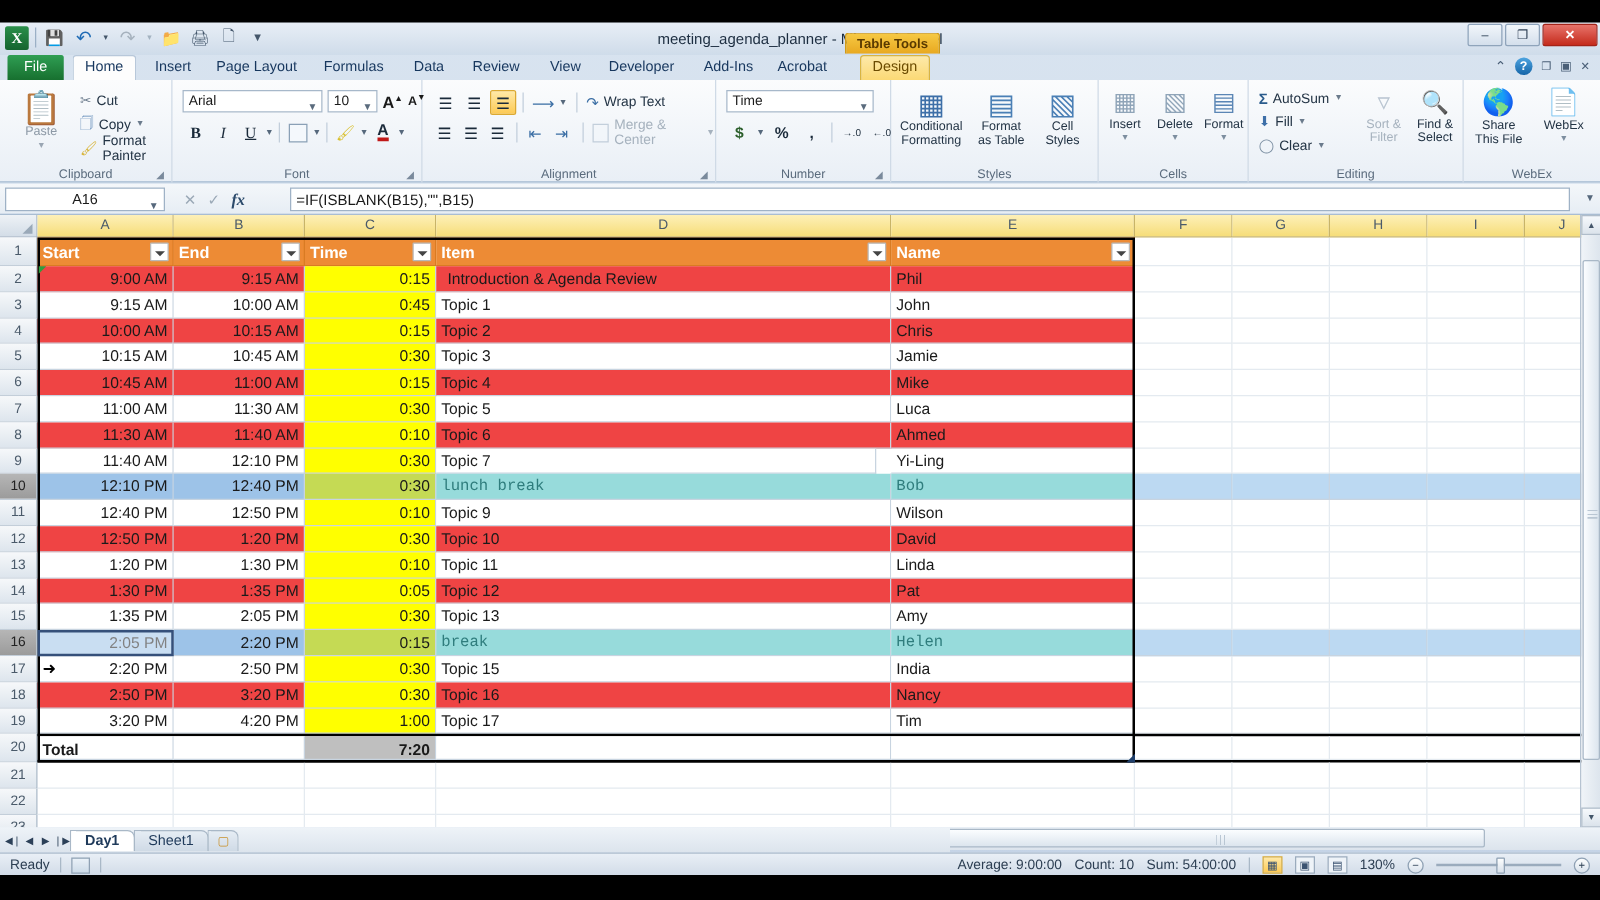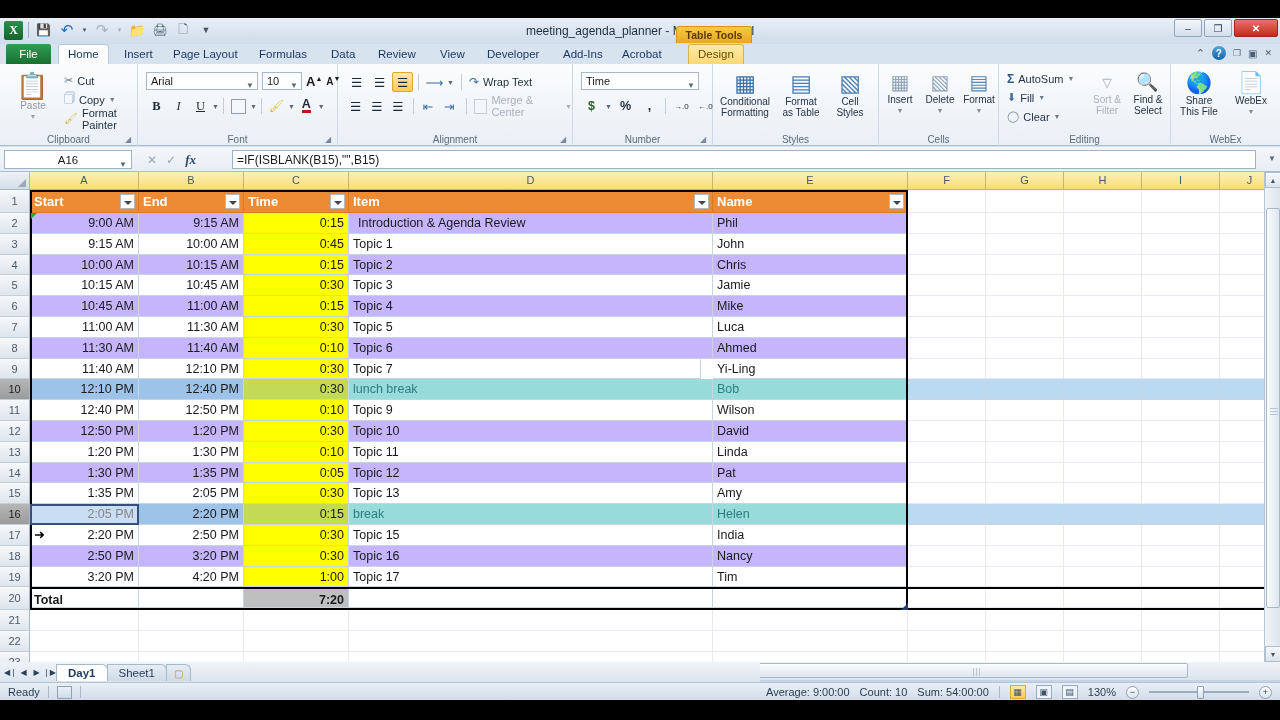--- a/index.html
+++ b/index.html
@@ -121,26 +121,26 @@
 
   .hdrcell { background:#ed8b35; color:#fff; font-weight:bold; font-size:13px;
              border-right:1px solid #e0low; border-right:1px solid #d97b23;
              border-bottom:1px solid #d97b23; }
   .filt { position:absolute; right:3px; top:4px; width:15px; height:15px; background:#fff;
           border:1px solid #b9b9b9; border-radius:1px; }
   .filt:after { content:""; position:absolute; left:3px; top:6px; width:0; height:0;
                 border-left:4px solid transparent; border-right:4px solid transparent;
                 border-top:4px solid #444; }
 
-  .bandA { background:#c4b5fd; }
+  .bandA { background:#ef4444; }
   .bandB { background:#ffffff; }
   .yellow { background:#ffff00; }
   .selA { background:#9dc3e8; }
   .selYel { background:#c5da54; }
-  .selCy { background:#97dbdb; }
+  .selCy { background:#97dbdb;font-family:Liberation Mono, monospace; }
   .selBlank { background:#bcd9f2; }
   .emptycell { border-right:1px solid #e4eaf0; border-bottom:1px solid #e4eaf0; background:transparent;}
   .breaktxt { color:#2f7d7d; }
   .totalrow { background:#ffffff; font-weight:bold; }
   .totalC { background:#bfbfbf; font-weight:bold; }
 
   #tableborder { position:absolute; border:2px solid #000; pointer-events:none; }
   #tbl-resize { position:absolute; width:0; height:0; border-left:7px solid transparent;
                 border-bottom:7px solid #1f3f6b; }
   #activecell { position:absolute; border:2px solid #35507a; background:rgba(255,255,255,0.45); }

